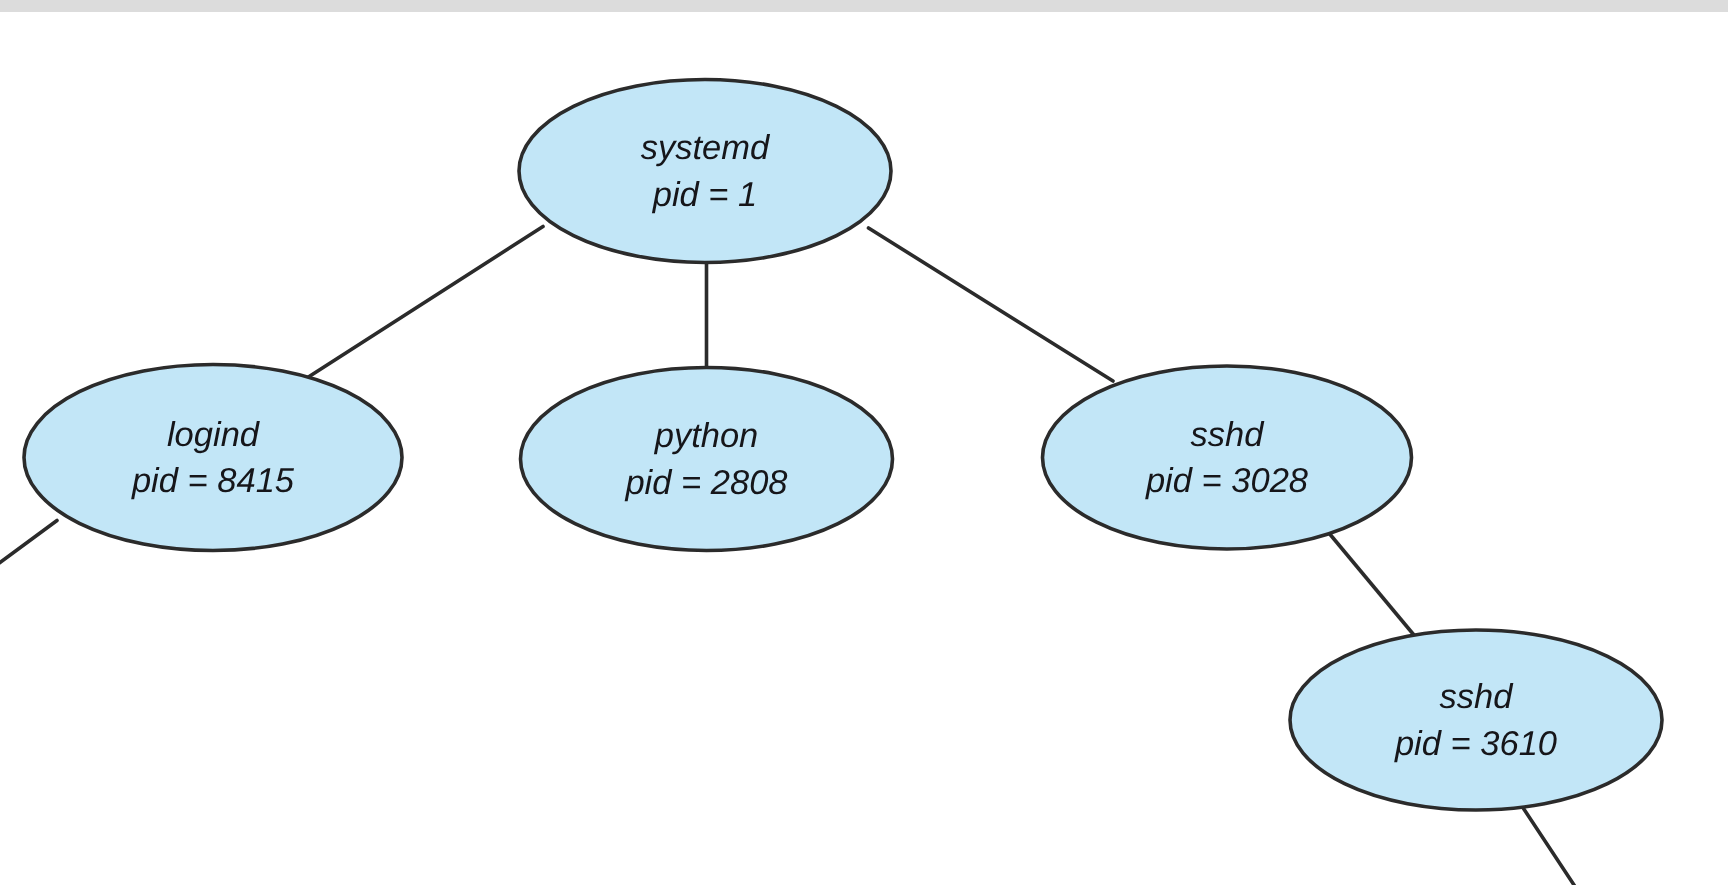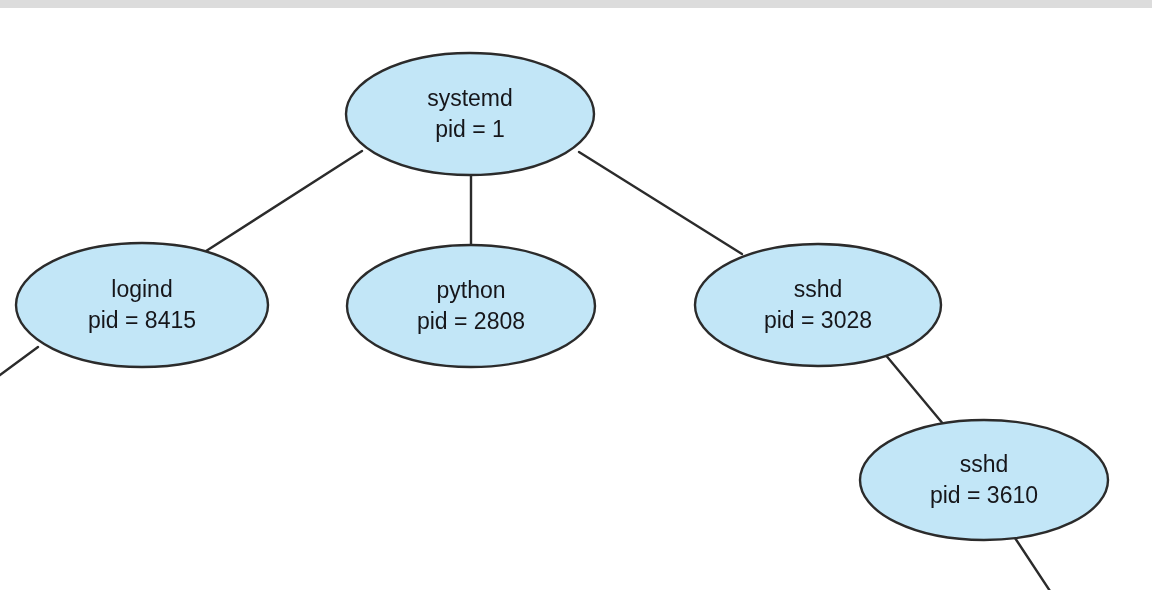--- a/index.html
+++ b/index.html
@@ -12,20 +12,21 @@
     width: 1152px;
     height: 590px;
     overflow: hidden;
     font-family: "Liberation Sans", sans-serif;
   }
   #diagram-root {
     position: relative;
     width: 1152px;
     height: 590px;
     background: #ffffff;
+    font-style: italic;
   }
   #top-band {
     position: absolute;
     left: 0;
     top: 0;
     width: 1152px;
     height: 8px;
     background: #dcdcdc;
   }
   #tree-svg {

